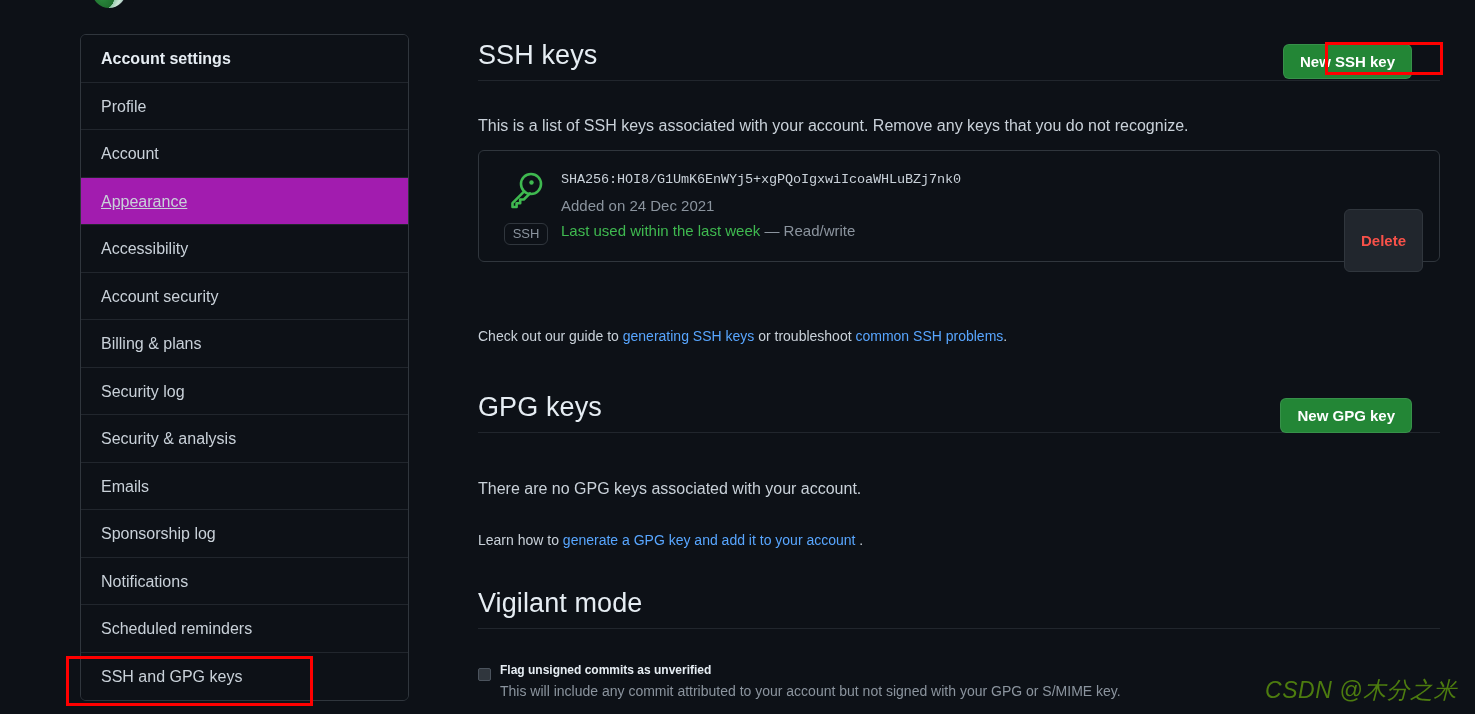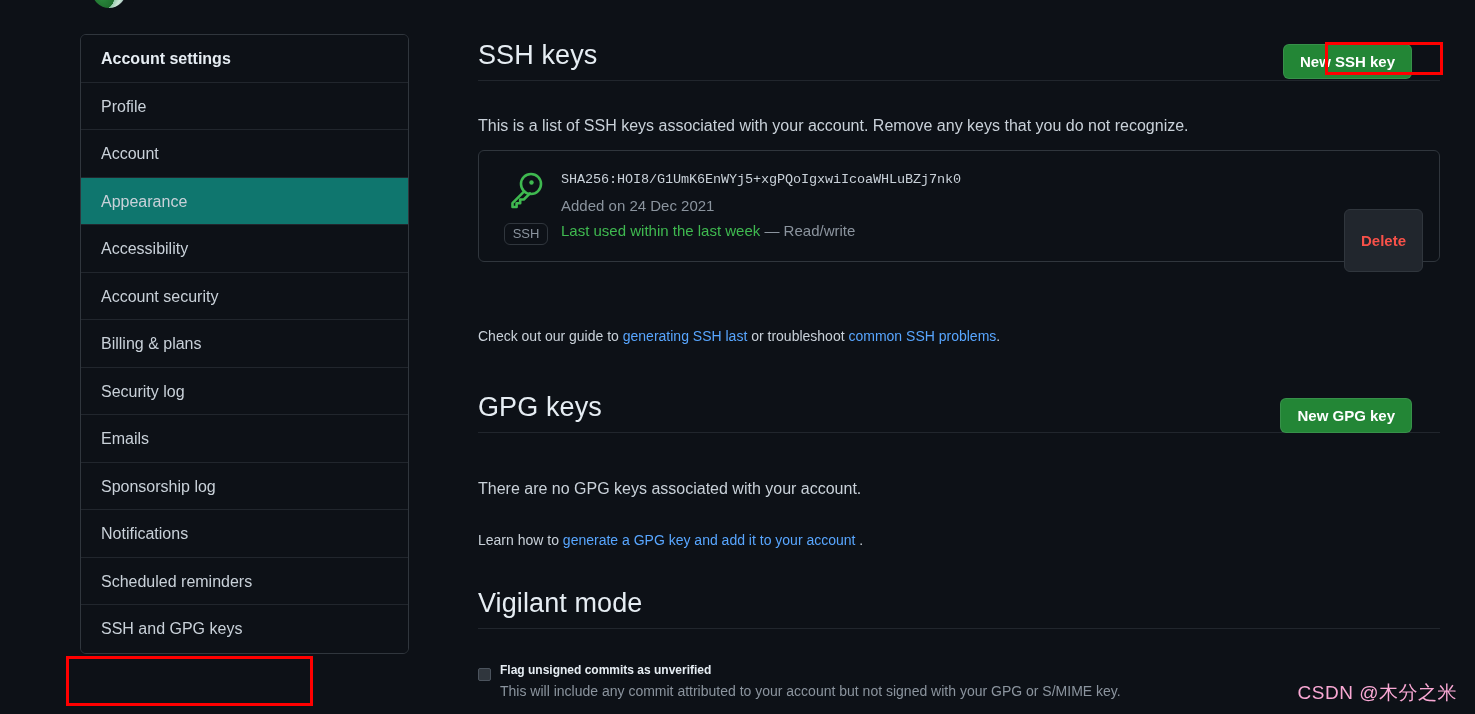--- a/index.html
+++ b/index.html
@@ -51,21 +51,21 @@
     line-height: 47.5px;
     padding: 0 0 0 20px;
     font-size: 16px;
     color: #c9d1d9;
     border-bottom: 1px solid #21262d;
     white-space: nowrap;
     background: #0d1117;
   }
   .nav-item:last-child { border-bottom: none; }
   .nav-item.heading { font-weight: bold; color: #e6edf3; }
-  .nav-item.hover { background: #0f766e; }
+  .nav-item.hover { background: #a21caf; text-decoration: underline; }
 
   
   .main {
     position: absolute;
     left: 478px;
     top: 0;
     width: 997px;
     height: 714px;
   }
 
@@ -198,42 +198,44 @@
     border: 3px solid #ff0000;
     pointer-events: none;
     z-index: 40;
   }
 
   
   .watermark {
     position: absolute;
     right: 18px;
     bottom: 8px;
-    font-size: 19px;
-    color: #f9a8d4;
+    font-size: 23px;
+    color: #4d7c0f;
     letter-spacing: .5px;
     white-space: nowrap;
+    font-style: italic;
   }
 </style>
 </head>
 <body>
 
 <div id="page">
 
   <div class="avatar-sliver"></div>
 
   <nav class="sidebar">
     <div class="nav-item heading"><span>Account settings</span></div>
     <div class="nav-item"><span>Profile</span></div>
     <div class="nav-item"><span>Account</span></div>
     <div class="nav-item hover"><span>Appearance</span></div>
     <div class="nav-item"><span>Accessibility</span></div>
     <div class="nav-item"><span>Account security</span></div>
     <div class="nav-item"><span>Billing &amp; plans</span></div>
     <div class="nav-item"><span>Security log</span></div>
+    <div class="nav-item"><span>Security &amp; analysis</span></div>
     <div class="nav-item"><span>Emails</span></div>
     <div class="nav-item"><span>Sponsorship log</span></div>
     <div class="nav-item"><span>Notifications</span></div>
     <div class="nav-item"><span>Scheduled reminders</span></div>
     <div class="nav-item"><span>SSH and GPG keys</span></div>
   </nav>
 
   <div class="main">
 
     <div class="section-head" style="position:absolute; left:0; top:40px; width:962px;">
@@ -262,21 +264,21 @@
         <div class="key-last">
           <span class="green">Last used within the last week</span>
           <span class="dim">— Read/write</span>
         </div>
       </div>
 
       <button class="btn-delete">Delete</button>
     </div>
 
     <div class="small" style="position:absolute; left:0; top:326px; width:930px;">
-      <span>Check out our guide to </span><a class="lnk" href="#">generating SSH last</a><span> or troubleshoot </span><a class="lnk" href="#">common SSH problems</a><span>.</span>
+      <span>Check out our guide to </span><a class="lnk" href="#">generating SSH keys</a><span> or troubleshoot </span><a class="lnk" href="#">common SSH problems</a><span>.</span>
     </div>
 
     <div class="section-head" style="position:absolute; left:0; top:392px; width:962px;">
       <div class="section-title">GPG keys</div>
       <button class="btn btn-green" style="top:6px;">New GPG key</button>
     </div>
 
     <div class="para" style="position:absolute; left:0; top:477px; width:930px;">There are no GPG keys associated with your account.</div>
 
     <div class="small" style="position:absolute; left:0; top:514px; width:930px;margin-top:16px;">

